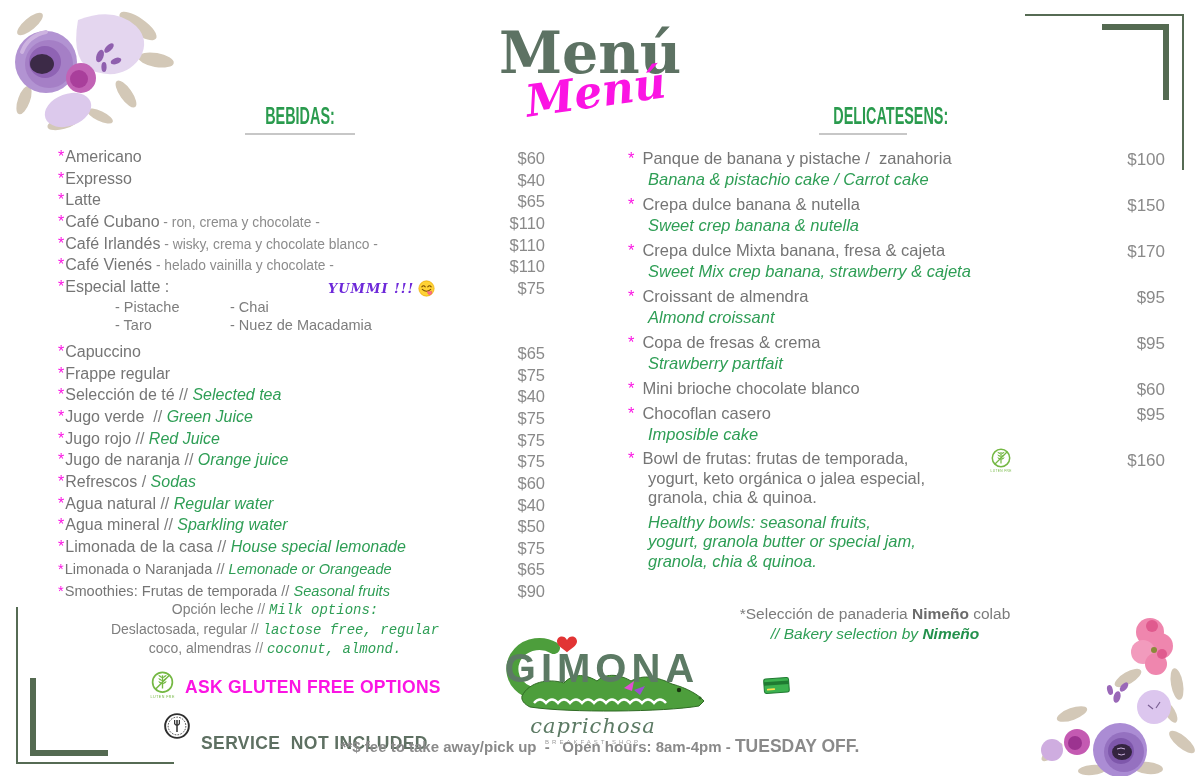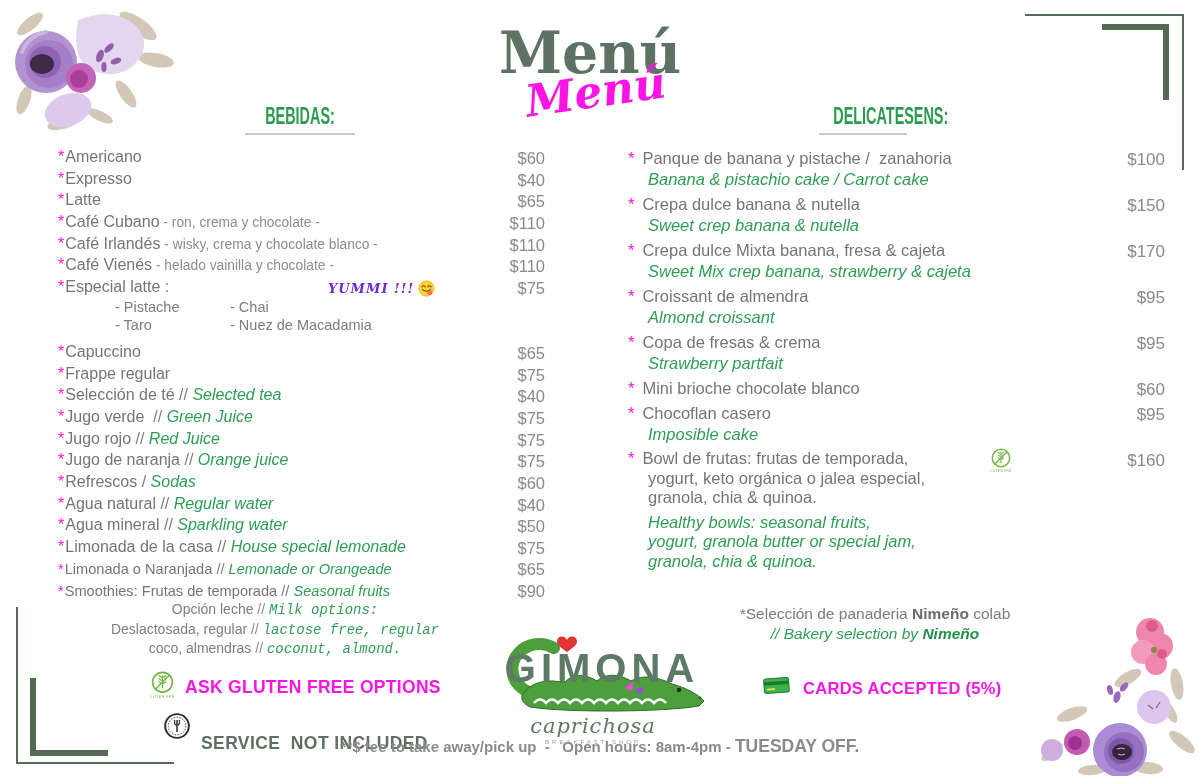--- a/index.html
+++ b/index.html
@@ -281,21 +281,20 @@
   <div class="cards-line">
     <span>
       <svg width="28" height="20" viewBox="0 0 27 19">
         <g transform="rotate(-4 13 9)">
           <rect x="1" y="2" width="24" height="14" rx="2" fill="#3cb14f" stroke="#1f7a31" stroke-width="1"></rect>
           <rect x="1" y="5" width="24" height="3.4" fill="#1f7a31"></rect>
           <rect x="3.5" y="11.5" width="8" height="1.8" rx=".9" fill="#ffe14d"></rect>
         </g>
       </svg>
     </span>
-    <span class="lbl">CARDS ACCEPTED (5%)</span>
   </div>
 
   <div class="bottom-line">
     <span class="pre">**$ fee to take away/pick up  -   Open hours: 8am-4pm - </span><span class="big">TUESDAY OFF.</span>
   </div>
 
   <svg class="abs" style="left:8px;top:598px" width="170" height="172" viewBox="0 0 170 172">
     <path d="M9,9 V165 H166" stroke="#566b54" stroke-width="2" fill="none"></path>
     <path d="M25,80 V155 H100" stroke="#546a51" stroke-width="6" fill="none"></path>
   </svg>

